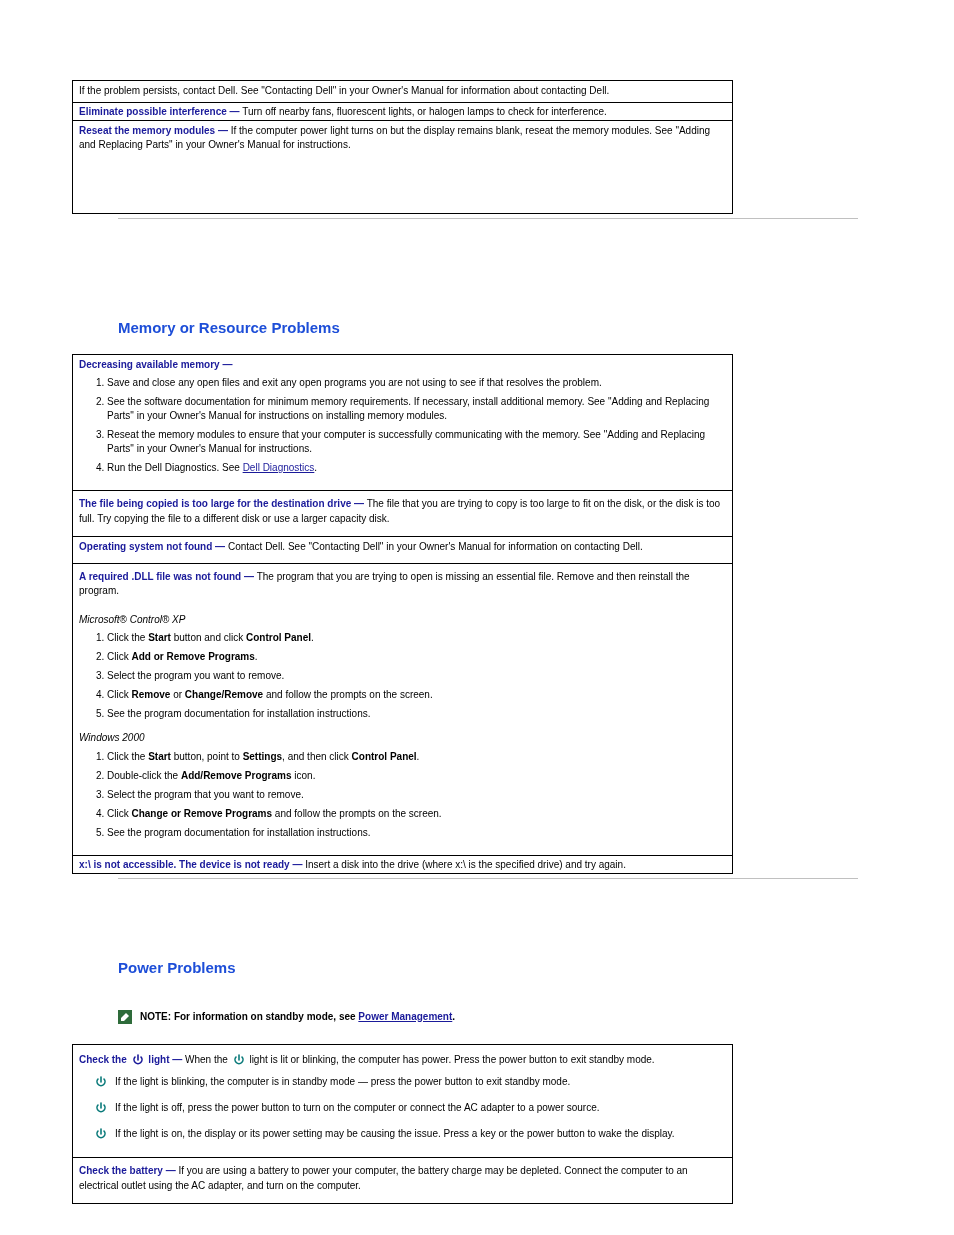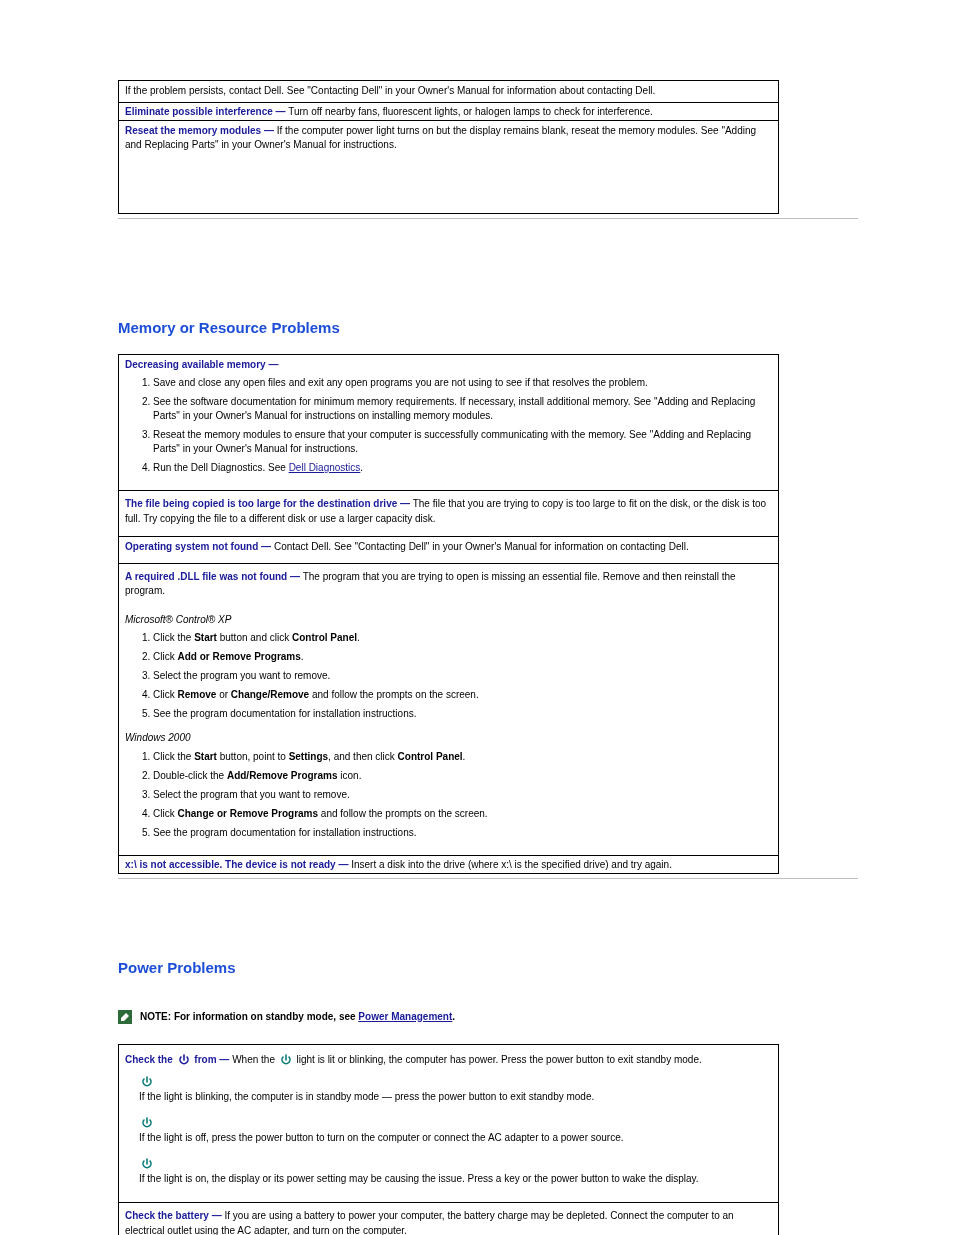--- a/index.html
+++ b/index.html
@@ -10,21 +10,21 @@
     font-size: 10px;
     color: #000000;
     width: 954px;
   }
   .page {
     padding: 80px 0 40px 0;
   }
   table.box {
     border-collapse: collapse;
     width: 661px;
-    margin-left: 118px;
+    margin-left: 72px;
     margin-right: auto;
     border: 1px solid #000;
   }
   table.box td {
     border: 1px solid #000;
     padding: 3px 6px 3px 6px;
     vertical-align: top;
   }
   .bold-blue {
     color: #1a1a9a;
@@ -90,22 +90,21 @@
   }
   ul.bullets {
     list-style: none;
     margin: 6px 0 4px 0;
     padding-left: 14px;
   }
   ul.bullets li {
     margin-bottom: 10px;
     line-height: 1.5;
     display: flex;
-    align-items: flex-start;
-    flex-direction: column;
+    align-items: center;
   }
   ul.bullets li .bullet-mark {
     margin-right: 8px;
     padding-top: 1px;
   }
   .para {
     line-height: 1.45;
   }
   .botspace { padding-bottom: 6px; }
   .em-dash { font-family: Arial, sans-serif; }
@@ -230,21 +229,21 @@
         <tr>
       <td style="padding-top:8px; padding-bottom:6px;">
         <div class="para">
           <span class="bold-blue">Check the </span>
           <span class="power-icon">
             <svg viewBox="0 0 12 12">
                   <path d="M6 1 L6 6" stroke="#1a1a9a" stroke-width="1.6" fill="none" stroke-linecap="round"></path>
                   <path d="M3 3 A4 4 0 1 0 9 3" stroke="#1a1a9a" stroke-width="1.6" fill="none" stroke-linecap="round"></path>
                 </svg>
           </span>
-          <span class="bold-blue"> from —</span>
+          <span class="bold-blue"> light —</span>
           <span class="body-text"> When the </span>
           <span class="power-icon">
             <svg viewBox="0 0 12 12">
                   <path d="M6 1 L6 6" stroke="#0a7a7a" stroke-width="1.6" fill="none" stroke-linecap="round"></path>
                   <path d="M3 3 A4 4 0 1 0 9 3" stroke="#0a7a7a" stroke-width="1.6" fill="none" stroke-linecap="round"></path>
                 </svg>
           </span>
           <span class="body-text"> light is lit or blinking, the computer has power. Press the power button to exit standby mode.</span>
         </div>
         <ul class="bullets">

